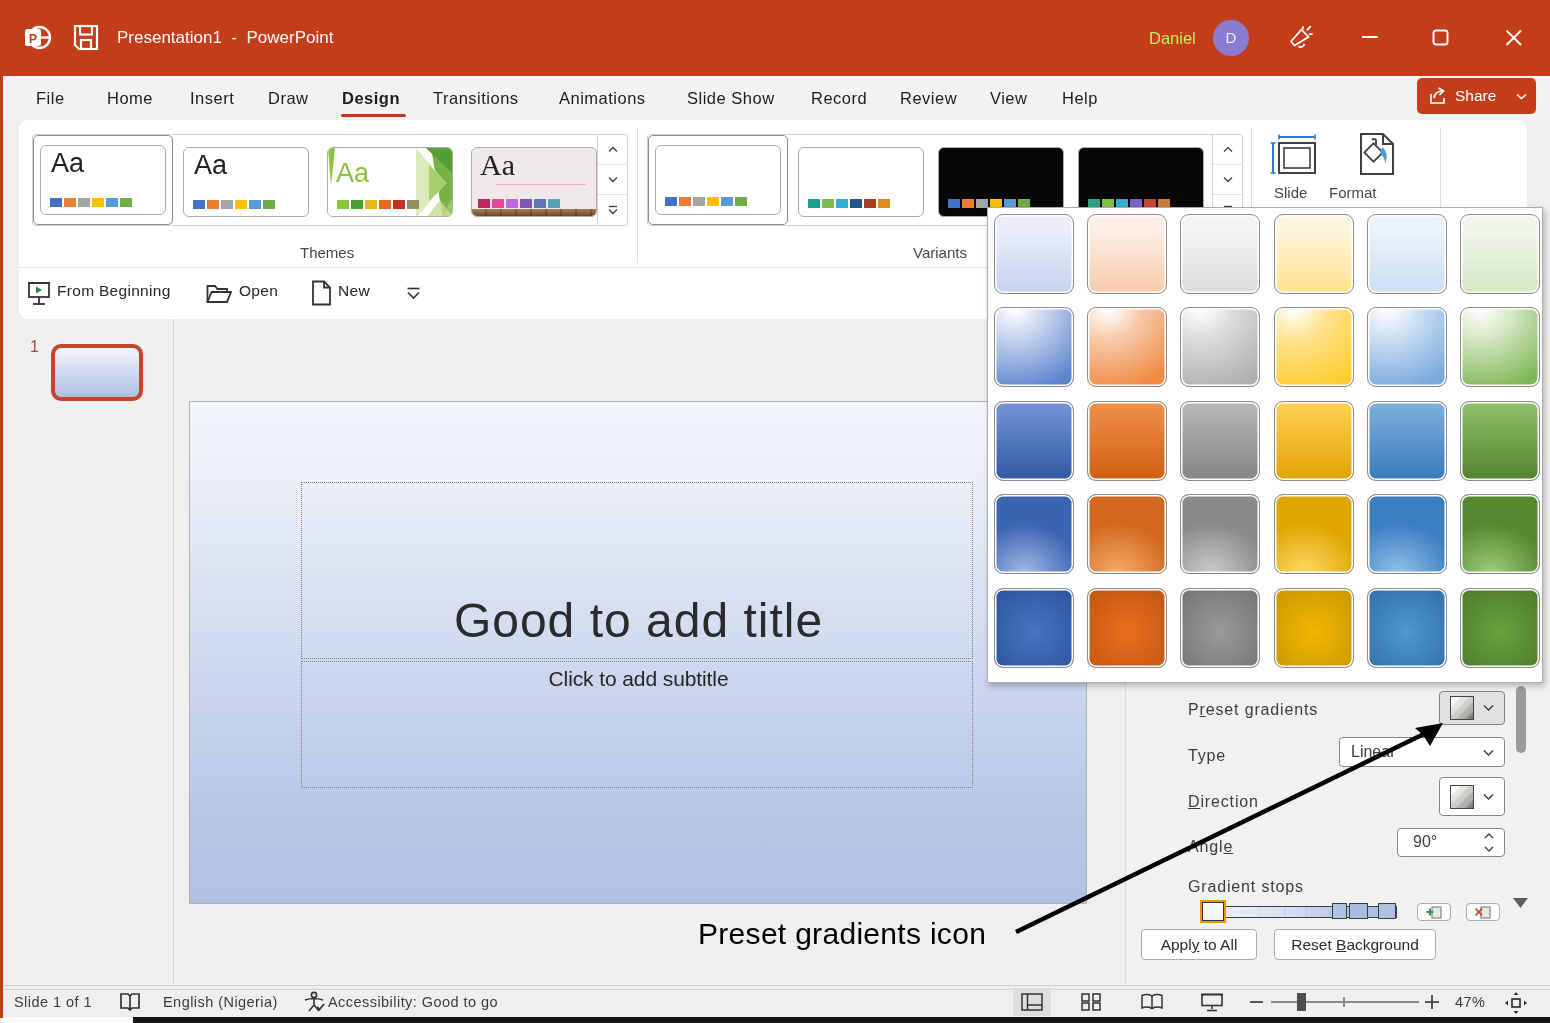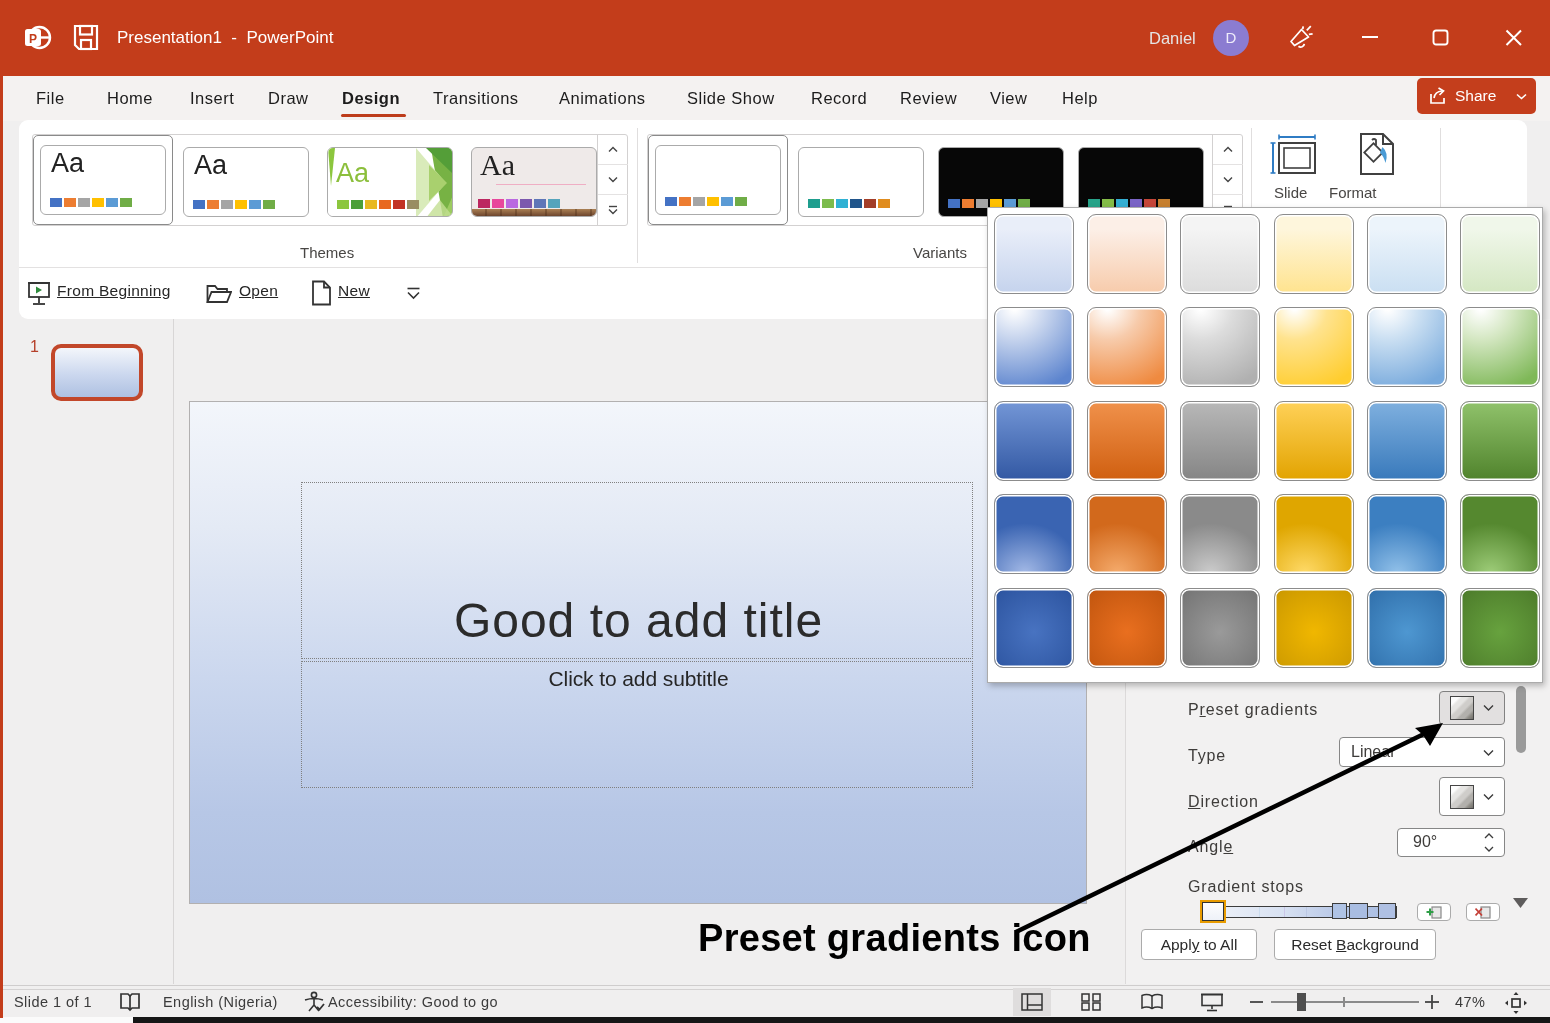--- a/index.html
+++ b/index.html
@@ -3,21 +3,21 @@
 <style>
 * { margin:0; padding:0; box-sizing:border-box; }
 html,body { width:1550px; height:1023px; overflow:hidden; }
 body { font-family:"Liberation Sans", sans-serif; position:relative; background:#F0EFEF; }
 .abs { position:absolute; }
 
 #titlebar { position:absolute; left:0; top:0; width:1550px; height:76px; background:#C33D1B; }
 #searchbox { position:absolute; left:580px; top:15px; width:417px; height:46px; background:#EDCFC5; border-radius:5px; }
 #searchbox span { position:absolute; left:70px; top:12px; font-size:18px; color:#584038; }
 #ttext { position:absolute; left:117px; top:28px; font-size:17px; color:#FFFFFF; }
-#daniel { position:absolute; left:1149px; top:29px; font-size:16.5px; color:#e5e5e5; }
+#daniel { position:absolute; left:1149px; top:29px; font-size:16.5px; color:#bef264; }
 #avatar { position:absolute; left:1213px; top:20px; width:36px; height:36px; border-radius:50%; background:#8B7CD1; color:#EFECFA; font-size:15px; text-align:center; line-height:36px; }
 
 #menurow { position:absolute; left:3px; top:76px; width:1547px; height:45px; background:#F4F2F1; }
 .tab { position:absolute; top:13px; font-size:16.5px; letter-spacing:0.5px; color:#1C1C1C; white-space:nowrap; }
 #designtab { font-weight:bold; }
 #designline { position:absolute; left:338px; top:38px; width:65px; height:3px; background:#BD3C1B; border-radius:2px; }
 #sharebtn { position:absolute; left:1414px; top:2px; width:119px; height:36px; background:#C43E1C; border-radius:5px; color:#fff; font-size:15.5px; }
 
 #ribbon { position:absolute; left:19px; top:120px; width:1508px; height:199px; background:#FFFFFF; border-radius:9px; }
 #qatline { position:absolute; left:0px; top:147px; width:1523px; height:1px; background:#E3E1E1; }
@@ -26,21 +26,21 @@
 .thumbsel { position:absolute; top:0px; width:140px; height:90px; border:1px solid #8A8A8A; border-radius:5px; background:#fff; }
 .thumbsel .thumb { left:6px; top:9px; }
 .aa { position:absolute; left:10px; top:2px; font-size:27px; color:#222; }
 .chiprow { position:absolute; left:9px; bottom:7px; display:flex; gap:2px; }
 .chiprow i { display:inline-block; }
 .scrollcol { position:absolute; top:0px; width:30px; height:90px; border-left:1px solid #D3D1D1; }
 .scrollcol div { width:30px; height:30px; border-bottom:1px solid #E4E2E2; color:#444; display:flex; align-items:center; justify-content:center; }
 .glabel { position:absolute; top:124px; font-size:15px; color:#484644; }
 .vsep { position:absolute; top:8px; width:1px; height:135px; background:#E0DEDE; }
 
-.qitem { position:absolute; top:162px; font-size:15.5px; letter-spacing:0.3px; color:#262626; white-space:nowrap;text-decoration:underline; }
+.qitem { position:absolute; top:162px; font-size:15.5px; letter-spacing:0.3px; color:#262626; white-space:nowrap; }
 
 #num1 { position:absolute; left:30px; top:338px; font-size:16px; color:#B5402A; }
 #thumb1 { position:absolute; left:51px; top:344px; width:92px; height:57px; border:4px solid #C2472A; border-radius:10px; background:linear-gradient(180deg,#F3F6FB 0%, #CBD7EE 55%, #AEC1E2 100%); }
 #lpanel-div { position:absolute; left:173px; top:319px; width:1px; height:665px; background:#D8D6D6; }
 #rpane-div { position:absolute; left:1125px; top:319px; width:1px; height:665px; background:#DCDADA; }
 
 #slide { position:absolute; left:189px; top:401px; width:898px; height:503px; border:1px solid #B2B0B0;
   background:linear-gradient(180deg, #F3F6FB 0%, #E4EAF5 25%, #CBD7EE 55%, #B7C7E6 82%, #B0C1E2 100%); }
 #titleph { position:absolute; left:111px; top:80px; width:672px; height:177px; border:1px dotted #808080; }
 #subtph { position:absolute; left:111px; top:259px; width:672px; height:127px; border:1px dotted #808080; }
@@ -51,21 +51,21 @@
 .plabel { position:absolute; left:62px; white-space:nowrap; letter-spacing:0.85px; }
 .pctrl { position:absolute; background:#fff; border:1px solid #868686; border-radius:4px; }
 .gradsq { width:24px; height:24px; border:1.5px solid #454545; background:linear-gradient(135deg,#FDFDFD 0%,#FDFDFD 18%,#E6E5E3 26%,#E6E5E3 38%,#CFCDCA 46%,#CFCDCA 58%,#B2B0AC 66%,#B2B0AC 78%,#908E88 86%,#72706A 100%); }
 #applyall { position:absolute; left:15px; top:610px; width:116px; height:31px; background:#fff; border:1px solid #ABABAB; border-radius:4px; text-align:center; line-height:29px; font-size:15.5px; color:#2b2b2b; }
 #resetbg { position:absolute; left:148px; top:610px; width:162px; height:31px; background:#fff; border:1px solid #ABABAB; border-radius:4px; text-align:center; line-height:29px; font-size:15.5px; color:#2b2b2b; }
 #vscroll { position:absolute; left:390px; top:367px; width:10px; height:67px; background:#9A9A9A; border-radius:5px; }
 
 #gpanel { position:absolute; left:987px; top:207px; width:556px; height:476px; background:#FFFFFF; border:1px solid #ABABAB; box-shadow:2px 3px 6px rgba(0,0,0,0.25); z-index:50; }
 .gsw { position:absolute; width:80px; height:80px; border:1px solid #8C8C8C; border-radius:9px; box-shadow:inset 0 0 0 1.5px #FFFFFF; }
 
-#anno { position:absolute; left:698px; top:917px; font-size:38px; font-weight:bold; color:#000; letter-spacing:0.3px; z-index:60; }
+#anno { position:absolute; left:698px; top:917px; font-size:30px; font-weight:normal; color:#000; letter-spacing:0.3px; z-index:60; }
 
 #statusbar { position:absolute; left:0; top:985px; width:1550px; height:32px; background:#F0EFEF; border-top:1px solid #CFCDCD; font-size:14.5px; letter-spacing:0.45px; color:#3B3B3B; }
 #bottomstrip { position:absolute; left:0; top:1017px; width:1550px; height:6px; background:#161616; }
 #bottomwhite { position:absolute; left:0; top:1017px; width:133px; height:6px; background:#FBFBFB; }
 #redstrip { position:absolute; left:0; top:0; width:3px; height:1018px; background:#C33D1B; z-index:70; }
 .svgi { display:block; }
 </style></head>
 <body>
 
 <div id="titlebar">

